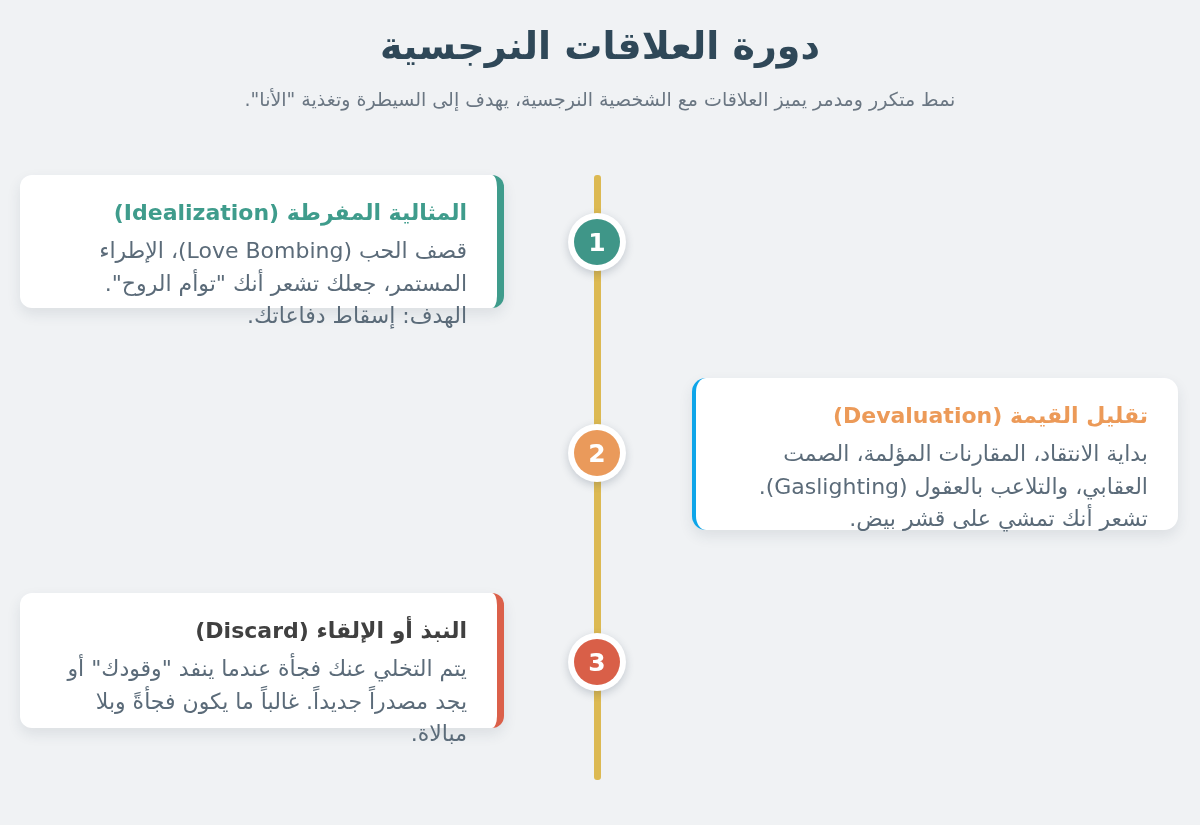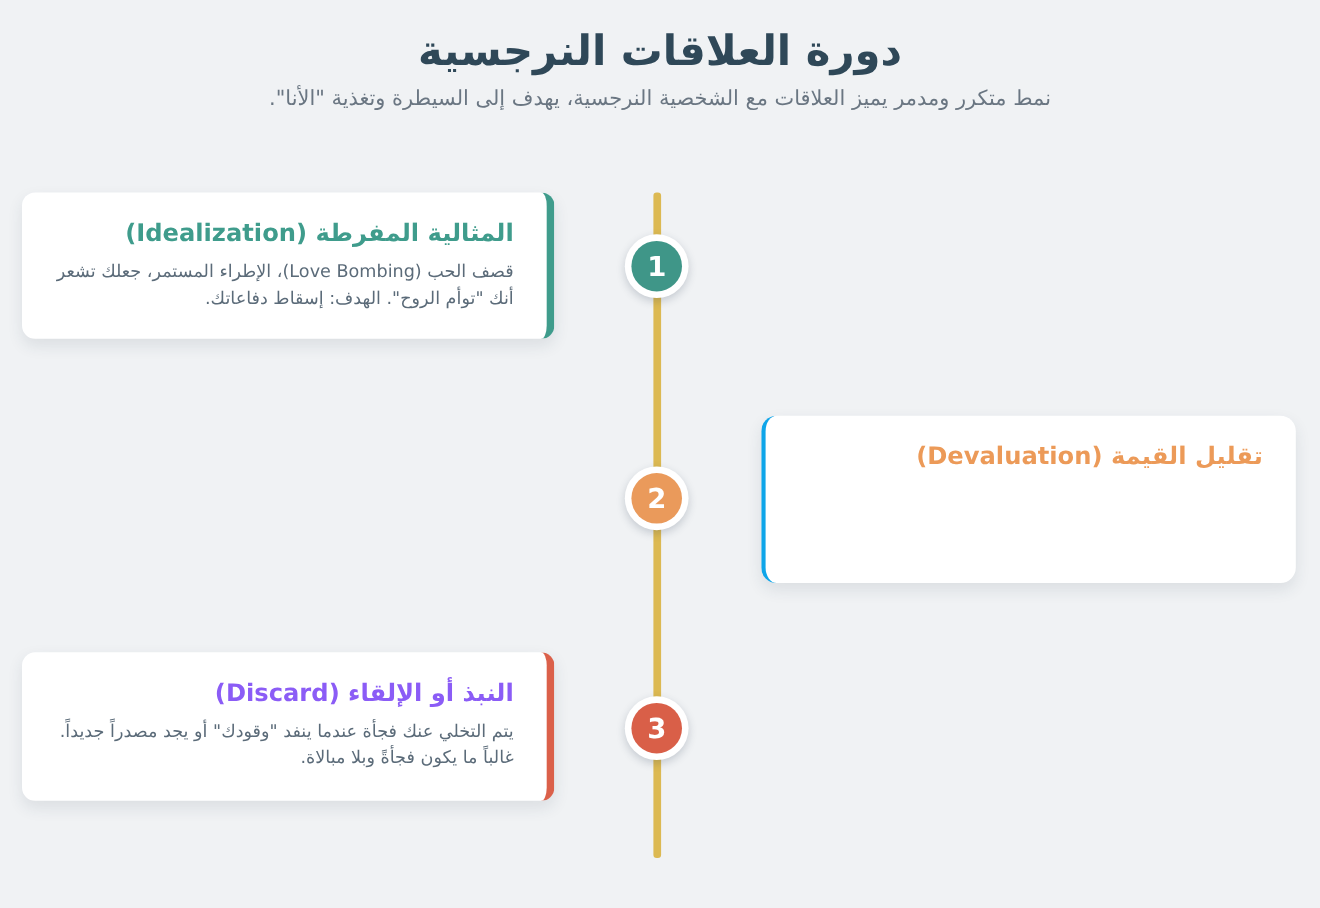--- a/index.html
+++ b/index.html
@@ -21,21 +21,21 @@
     width: 1200px;
     text-align: center;
     font-size: 38px;
     font-weight: bold;
     color: #2F4858;
     letter-spacing: 0;
   }
 
   .page-subtitle {
     position: absolute;
-    top: 78px; left: 0;
+    top: 88px; left: 0;
     width: 1200px;
     text-align: center;
     font-size: 19px;
     color: #6A7682;
   }
 
   .timeline-line {
     position: absolute;
     left: 594px; top: 175px;
     width: 7px; height: 605px;
@@ -69,24 +69,24 @@
   .card-3 { box-shadow: 0 6px 14px rgba(40,60,80,0.10); border-right: 7px solid #DB604A; }
 
   .step-card h2 {
     font-size: 22px;
     font-weight: bold;
     margin-bottom: 10px;
     line-height: 1.1;
   }
   .card-1 h2 { color: #3F9C8C; }
   .card-2 h2 { color: #EC9A58; }
-  .card-3 h2 { color: #8b5cf6; }
+  .card-3 h2 { color: #404040; }
 
   .step-card p {
-    font-size: 16px;
+    font-size: 22px;
     color: #5B6B79;
     line-height: 1.48;
   }
 
   .step-circle {
     position: absolute;
     width: 58px; height: 58px;
     border-radius: 50%;
     background: #FFFFFF;
     box-shadow: 0 3px 8px rgba(40, 60, 80, 0.22);
@@ -124,20 +124,21 @@
 
   <div class="timeline-line"></div>
 
   <div class="step-card card-1">
     <h2>المثالية المفرطة (Idealization)</h2>
     <p>قصف الحب (Love Bombing)، الإطراء المستمر، جعلك تشعر أنك "توأم الروح". الهدف: إسقاط دفاعاتك.</p>
   </div>
 
   <div class="step-card card-2">
     <h2>تقليل القيمة (Devaluation)</h2>
+    <p>بداية الانتقاد، المقارنات المؤلمة، الصمت العقابي، والتلاعب بالعقول (Gaslighting). تشعر أنك تمشي على قشر بيض.</p>
   </div>
 
   <div class="step-card card-3">
     <h2>النبذ أو الإلقاء (Discard)</h2>
     <p>يتم التخلي عنك فجأة عندما ينفد "وقودك" أو يجد مصدراً جديداً. غالباً ما يكون فجأةً وبلا مبالاة.</p>
   </div>
 
   <div class="step-circle circle-1">
     <div class="inner">1</div>
   </div>

